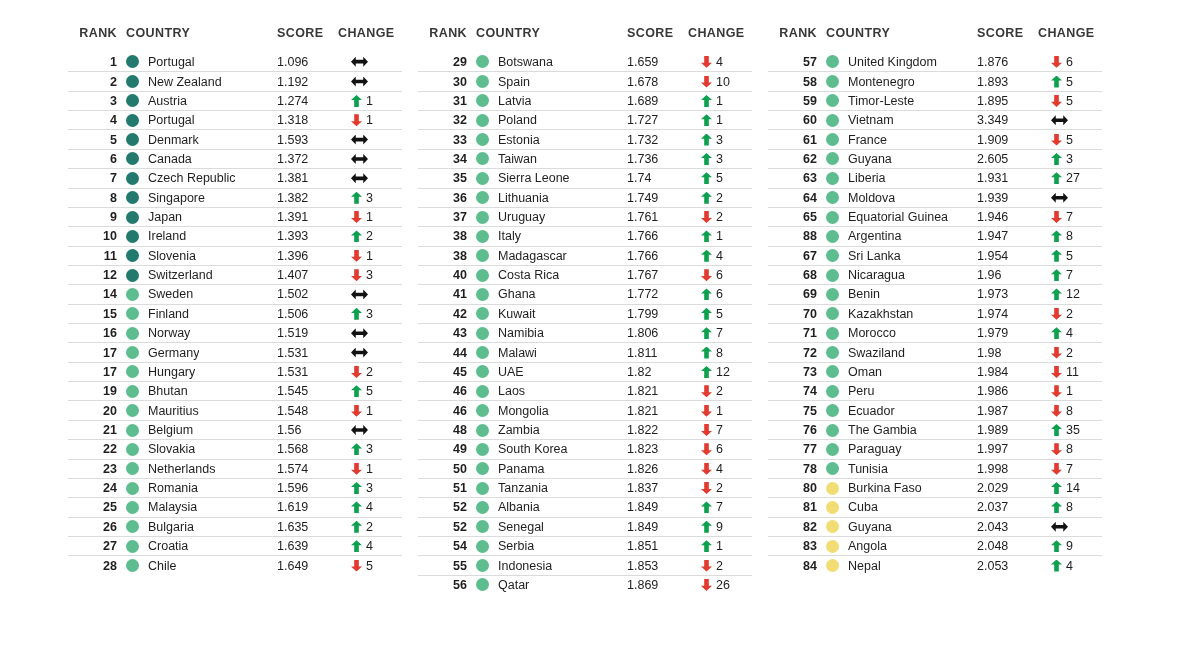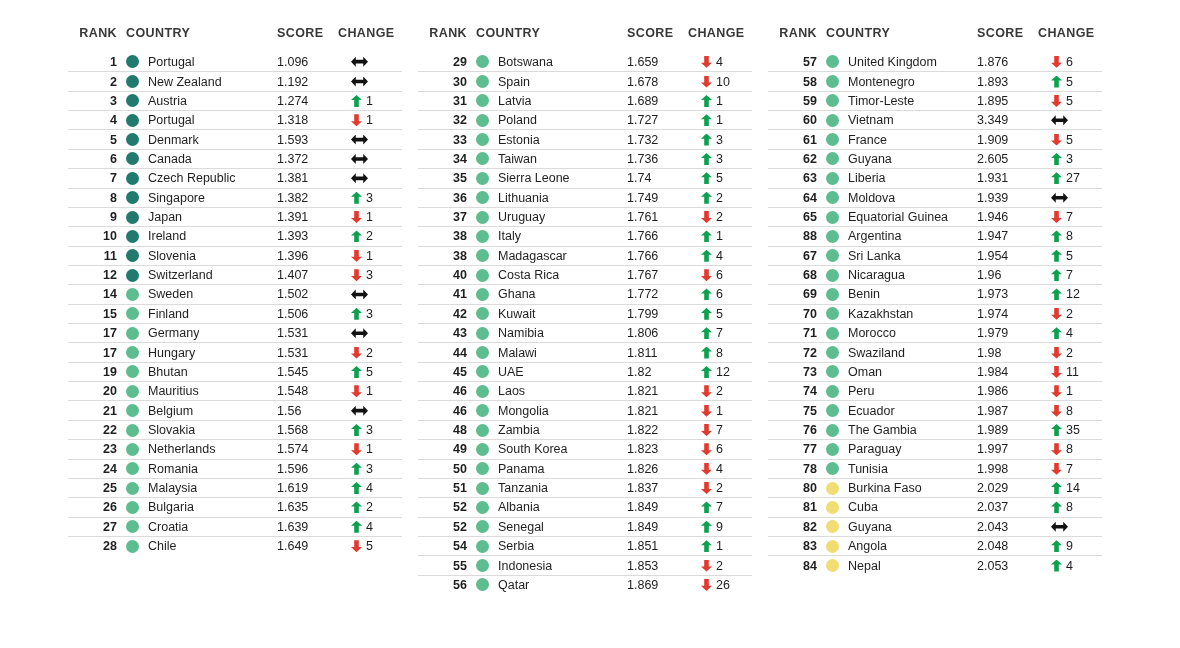--- a/index.html
+++ b/index.html
@@ -238,20 +238,32 @@
       <span class="dot tier-mid"></span>
       <span class="country-name">Finland</span>
     </span>
     <span class="cell-score">1.506</span>
     <span class="cell-change">
       <span class="arrow-up"></span>
       <span class="change-num">3</span>
     </span>
   </div>
 
+  <div class="trow">
+    <span class="cell-rank">16</span>
+    <span class="cell-country">
+      <span class="dot tier-mid"></span>
+      <span class="country-name">Norway</span>
+    </span>
+    <span class="cell-score">1.519</span>
+    <span class="cell-change">
+      <span class="arrow-same"></span>
+      <span class="change-num"></span>
+    </span>
+  </div>
 
   <div class="trow">
     <span class="cell-rank">17</span>
     <span class="cell-country">
       <span class="dot tier-mid"></span>
       <span class="country-name">Germany</span>
     </span>
     <span class="cell-score">1.531</span>
     <span class="cell-change">
       <span class="arrow-same"></span>

